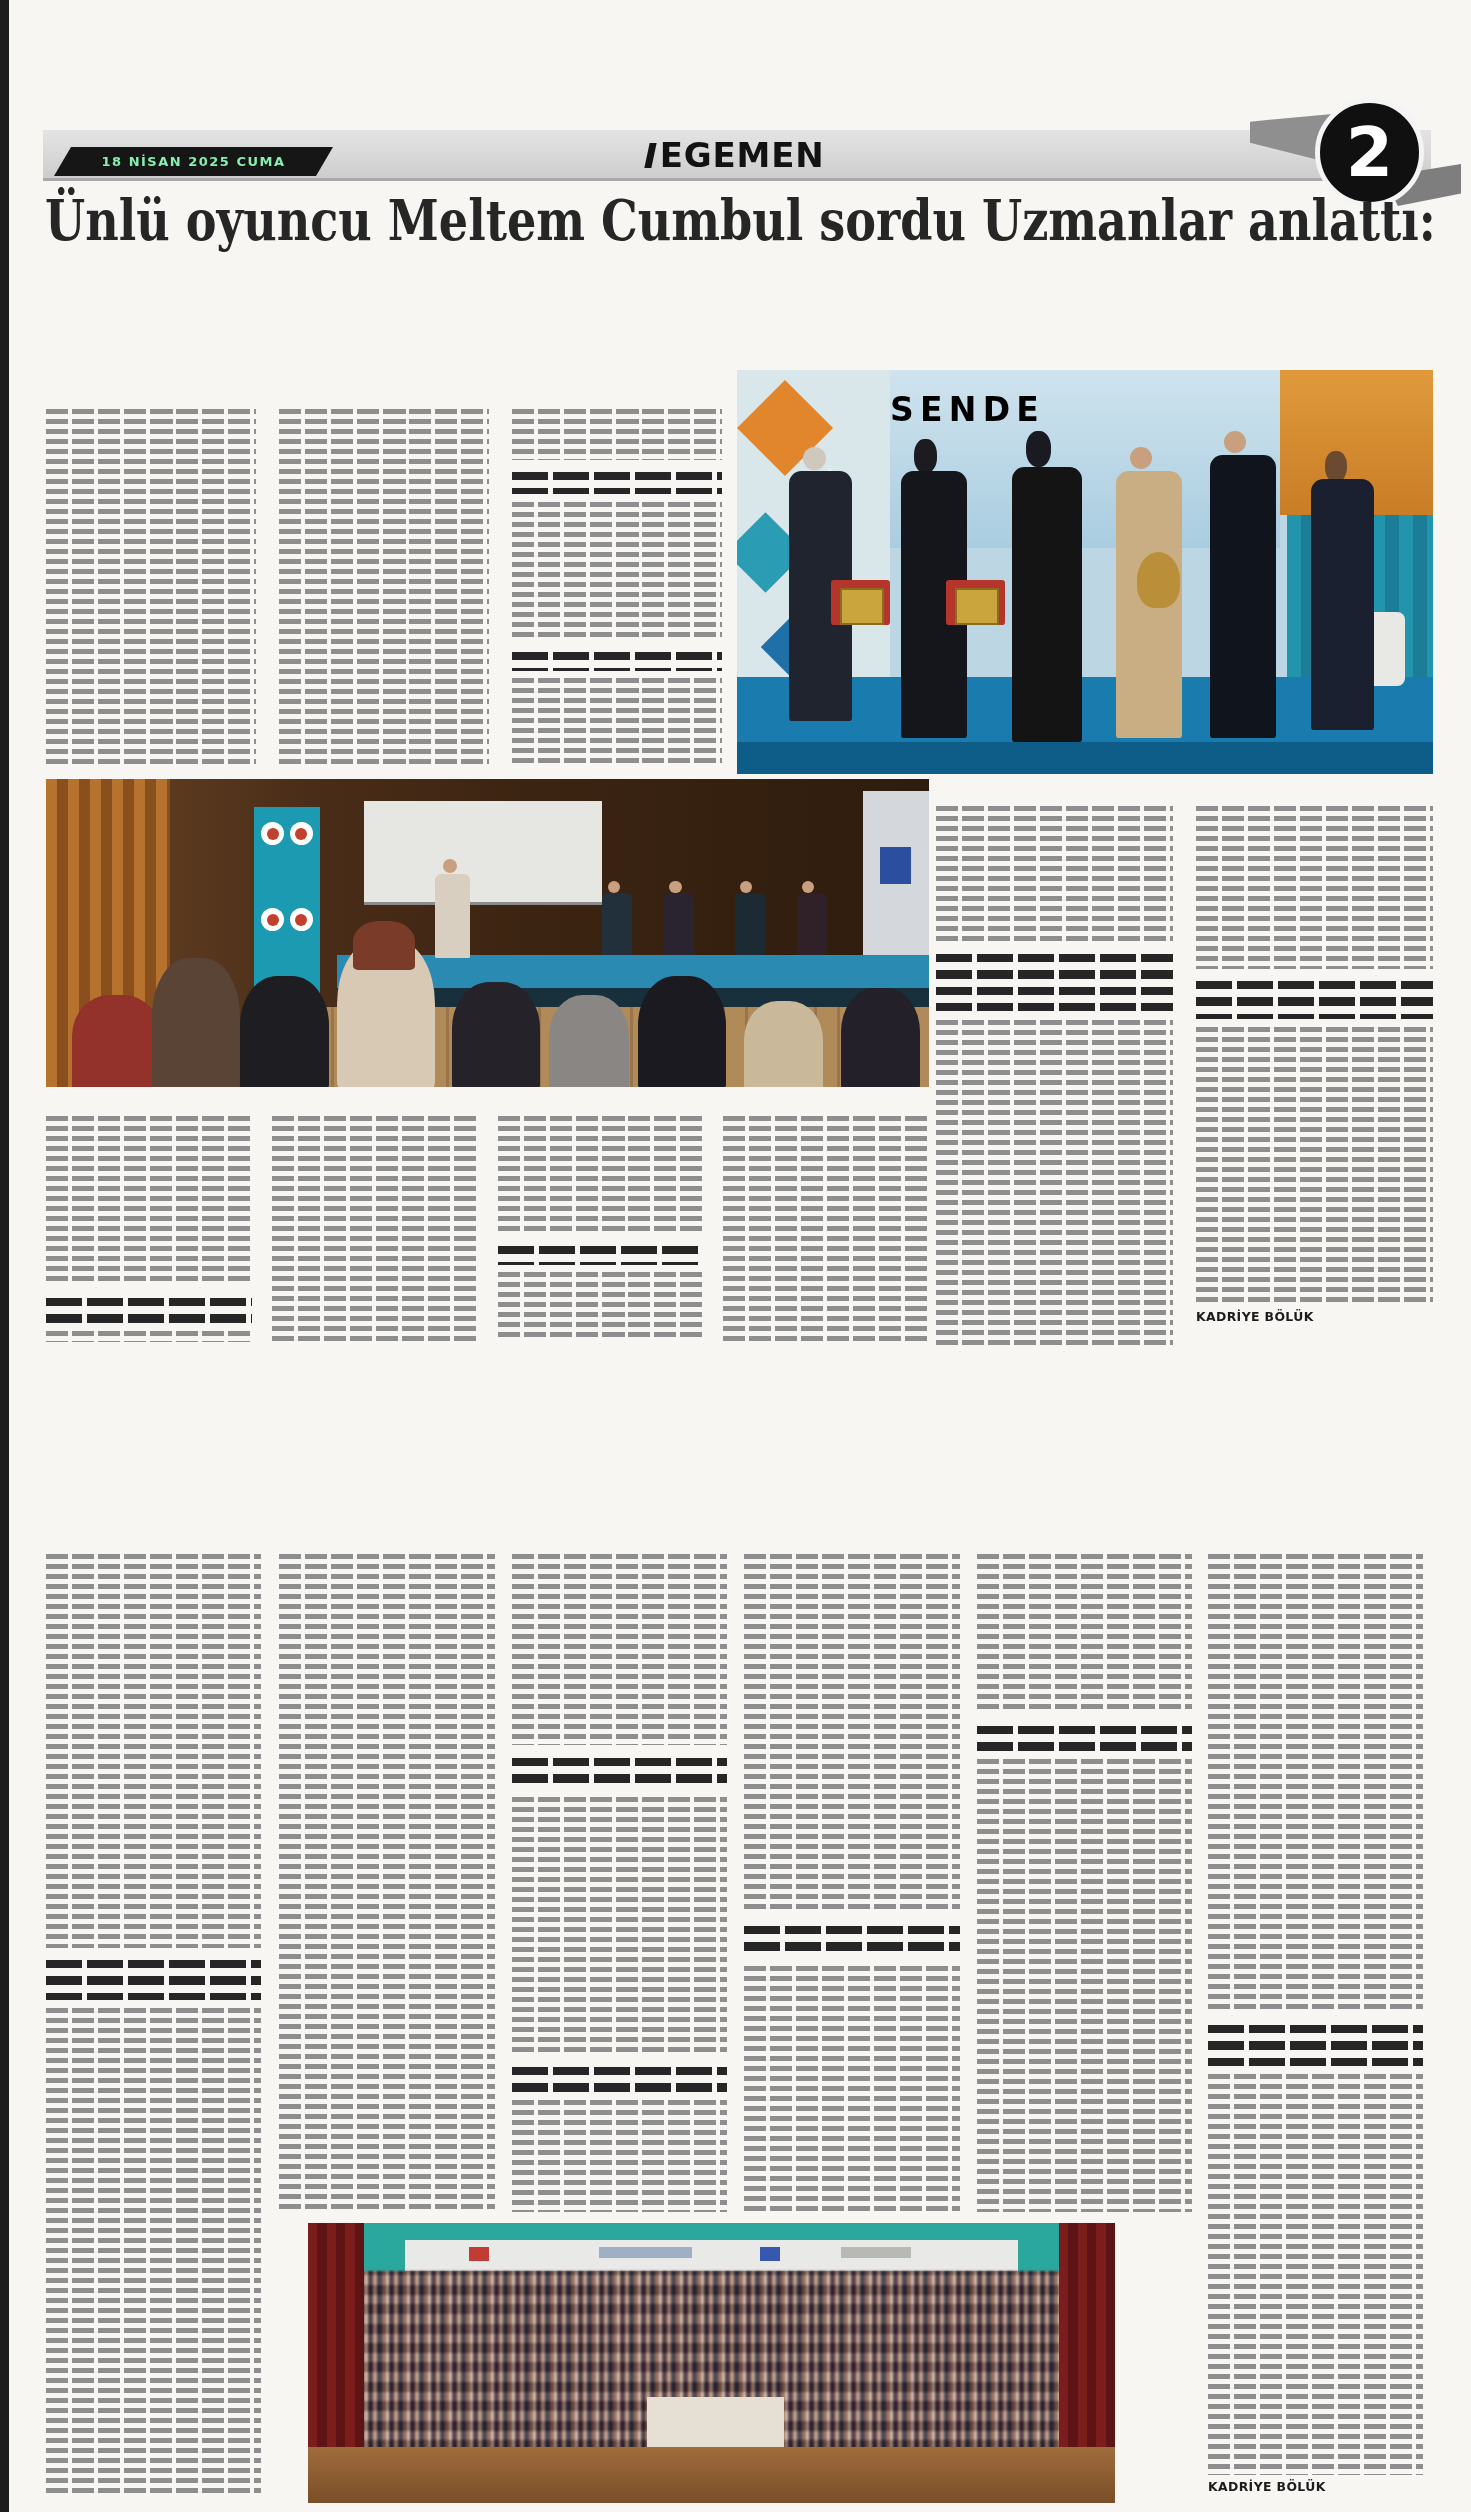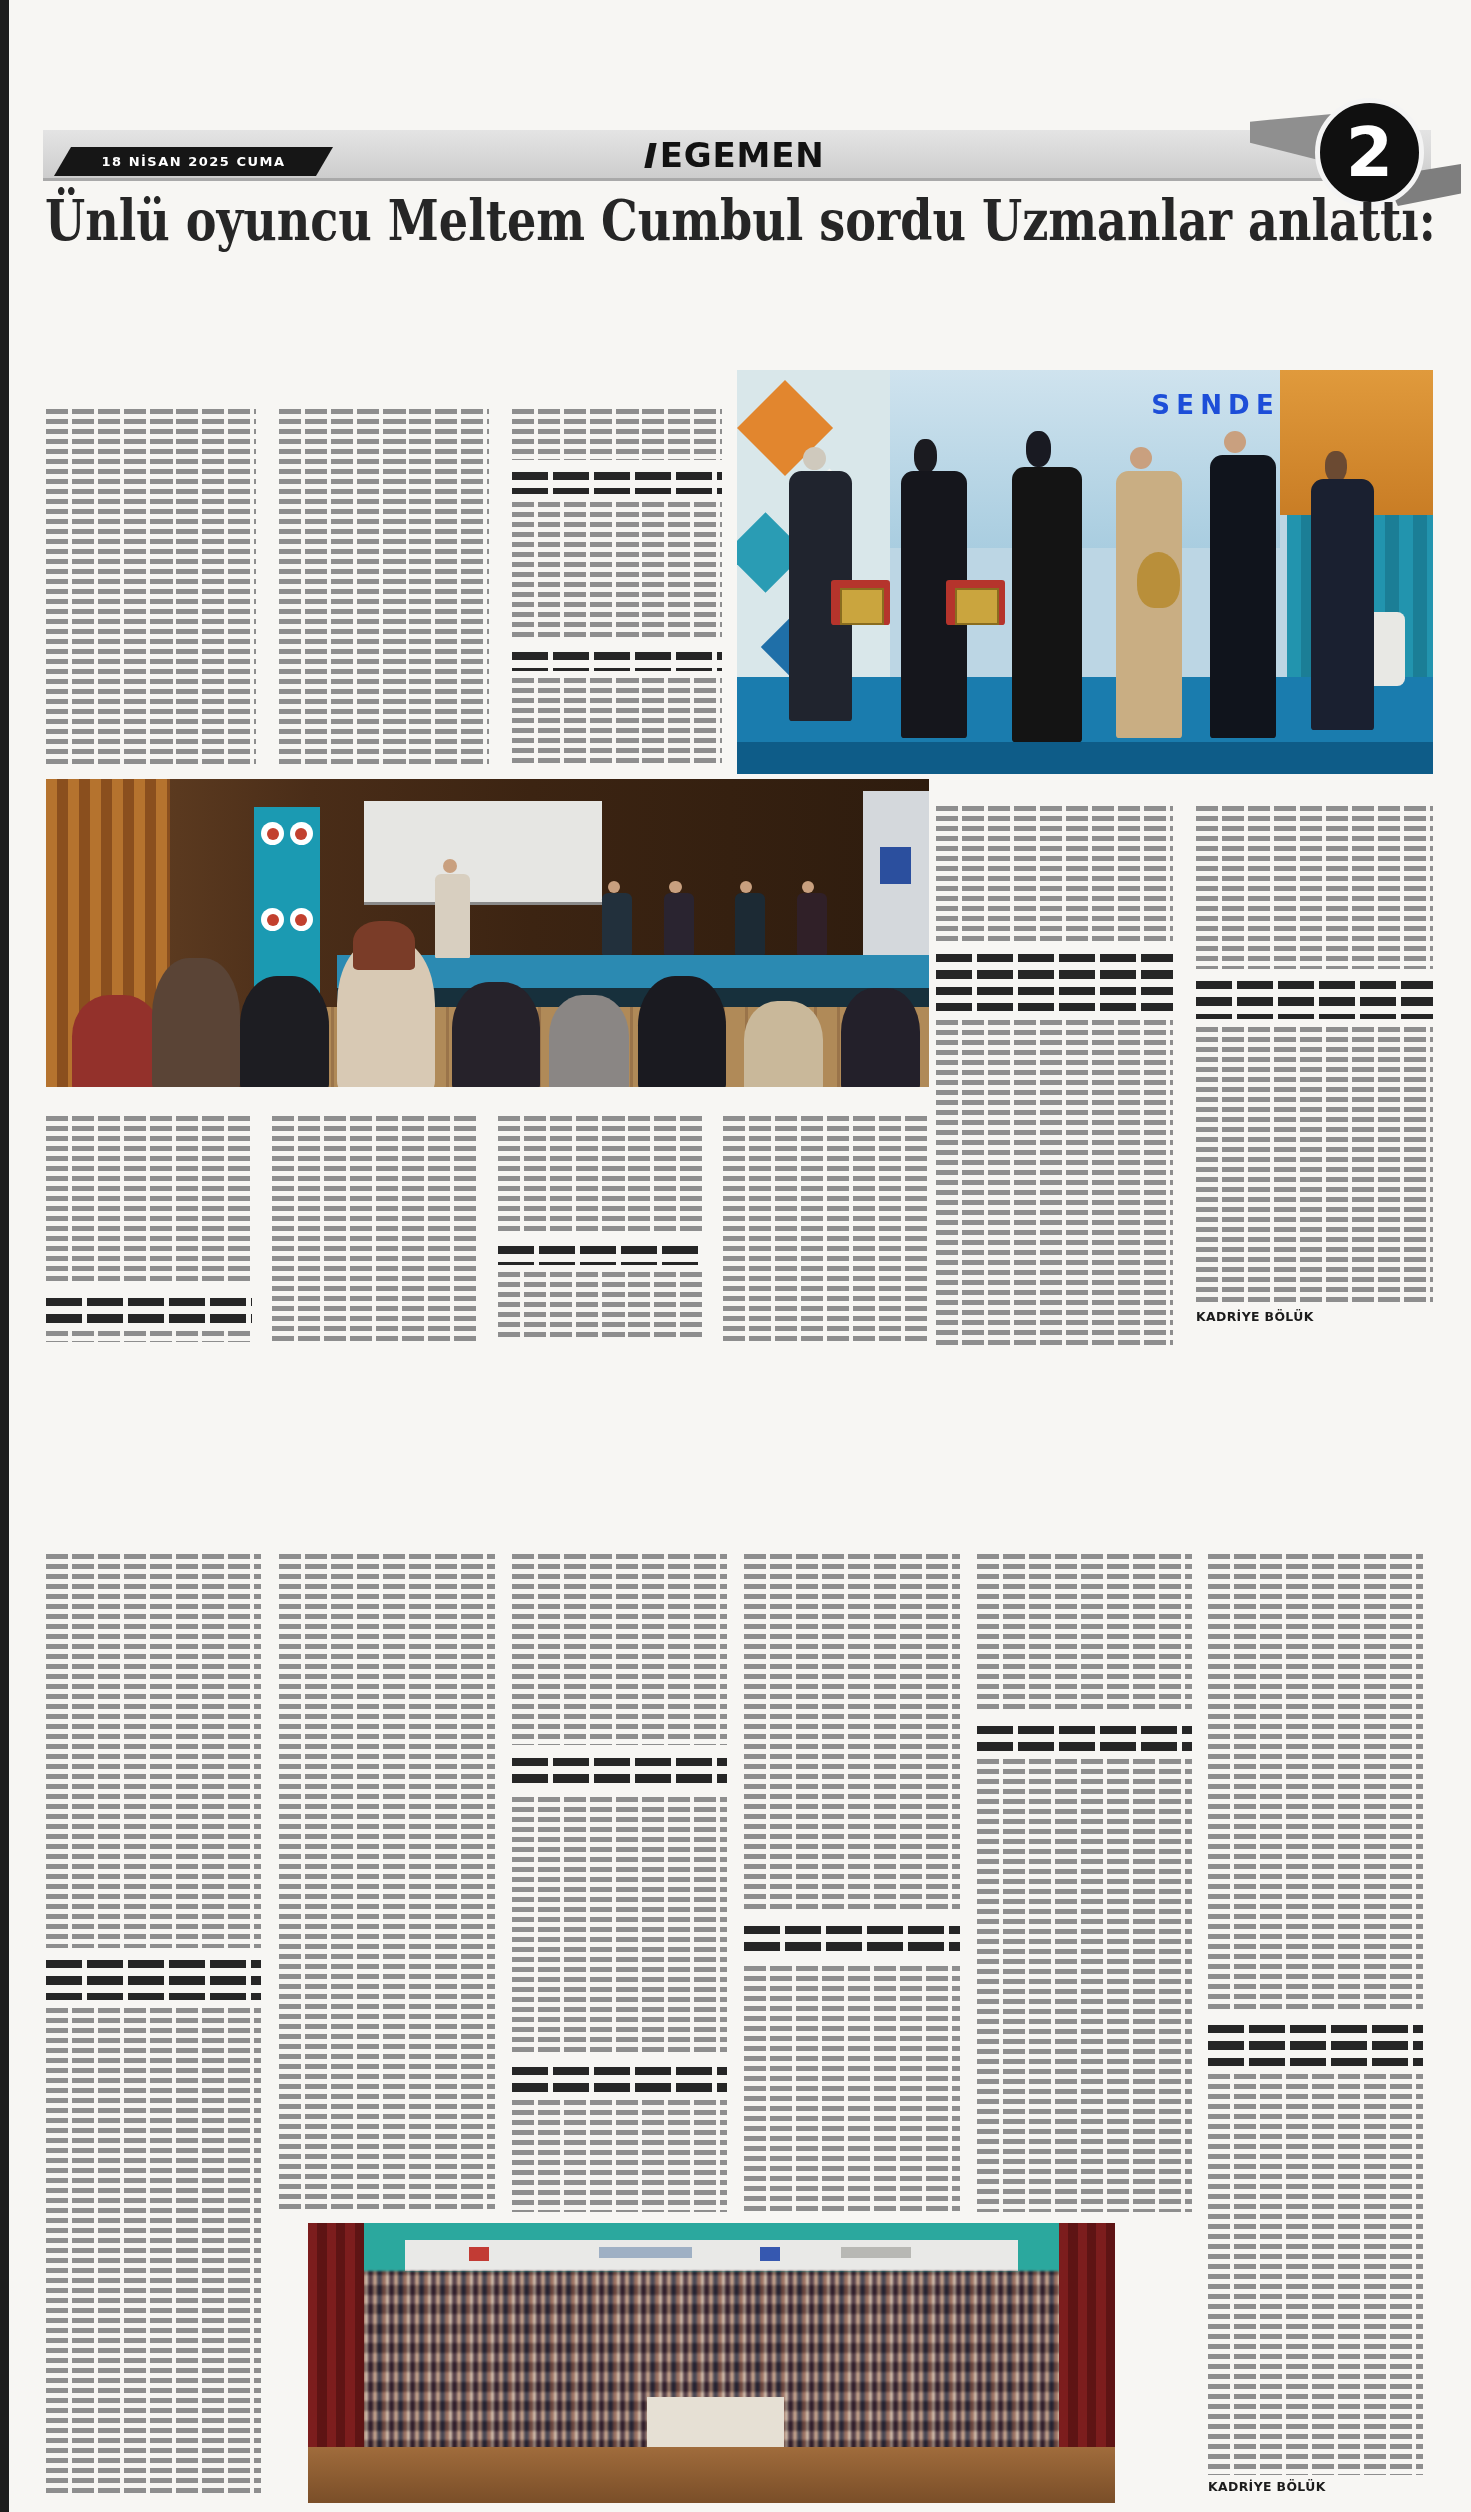--- a/index.html
+++ b/index.html
@@ -9,21 +9,21 @@
 
   
   .edge-rule{left:0;top:0;width:8.5px;height:2512px;background:#1d1d1d;}
 
   
   .band{left:43px;top:130px;width:1388px;height:48px;
         background:linear-gradient(#e4e4e4,#cdcdcd);border-bottom:3.9px solid #a9a9a9;}
   .datebox{left:54px;top:147px;width:279px;height:29px;background:#161616;
            clip-path:polygon(17px 0,100% 0,calc(100% - 17px) 100%,0 100%);
            display:flex;align-items:center;justify-content:center;}
-  .datebox span{color:#ffffff;font-size:13px;font-weight:bold;letter-spacing:1.5px;white-space:nowrap;}
+  .datebox span{color:#86efac;font-size:13px;font-weight:bold;letter-spacing:1.5px;white-space:nowrap;}
   .masthead{left:596px;top:135px;width:279px;height:40px;display:flex;align-items:center;justify-content:center;gap:6.2px;}
   .m-mark{width:7px;height:25px;background:#141414;transform:skewX(-12deg);}
   .m-word{font-size:34px;font-weight:bold;letter-spacing:0.8px;color:#121212;}
   .badge-chev-l{left:1250px;top:113px;width:93px;height:48px;background:#8f8f8f;
                 clip-path:polygon(0 18%,100% 0,78% 100%,0 62%);}
   .badge-chev-r{left:1384px;top:164px;width:77px;height:42px;background:#7e7e7e;
                 clip-path:polygon(0 30%,100% 0,100% 70%,18% 100%);}
   .badge-circle{left:1315px;top:98px;width:99px;height:99px;border-radius:50%;
                 background:#101010;border:5.4px solid #f4f4f4;display:flex;align-items:center;justify-content:center;}
   .badge-circle span{color:#ffffff;font-size:68px;font-weight:bold;line-height:1;}
@@ -58,21 +58,21 @@
   .photo *{position:absolute;}
 
   
   .p1{left:737px;top:370px;width:696px;height:404px;background:#bcd6e4;}
   .p1 .deco-panel{left:0;top:0;width:22%;height:78%;background:#d9e7ea;}
   .p1 .d1{left:2%;top:6%;width:68px;height:68px;background:#e2862e;transform:rotate(45deg);}
   .p1 .d2{left:0;top:38%;width:57px;height:57px;background:#2a9cb4;transform:rotate(45deg);}
   .p1 .d3{left:5%;top:62%;width:54px;height:54px;background:#1f6fa8;transform:rotate(45deg);}
   .p1 .d4{left:11%;top:26%;width:31px;height:31px;background:#f3f3f0;transform:rotate(45deg);}
   .p1 .screen{left:22%;top:0;width:56%;height:44%;background:linear-gradient(#cfe3ee,#a9cde0);}
-  .p1 .sende{left:22%;top:5%;width:56%;text-align:right;color:#1d4ed8;font-size:26px;font-weight:bold;letter-spacing:6.2px;}
+  .p1 .sende{left:22%;top:5%;width:56%;text-align:left;color:#000000;font-size:33px;font-weight:bold;letter-spacing:6.2px;}
   .p1 .oband{left:78%;top:0;width:22%;height:36%;background:linear-gradient(#e09a3c,#c97d25);}
   .p1 .tstripe{left:79%;top:36%;width:21%;height:42%;
                background:repeating-linear-gradient(90deg,#2294ae 0 14px,#1b7e96 14px 28px);}
   .p1 .floor{left:0;top:76%;width:100%;height:24%;background:#1a7cae;}
   .p1 .floor2{left:0;top:92%;width:100%;height:8%;background:#0e5c88;}
   .p1 .chair{left:88%;top:60%;width:56px;height:74px;background:#e8e8e4;border-radius:7.7px;}
   .p1 .fig{border-radius:12.4px 12.4px 3.1px 3.1px;}
   .p1 .head{border-radius:50%;}
   .p1 .plaquebox{background:#b5342c;border-radius:3.1px;}
   .p1 .plaque{background:#caa53e;border:2.3px solid #8a6d1f;}

